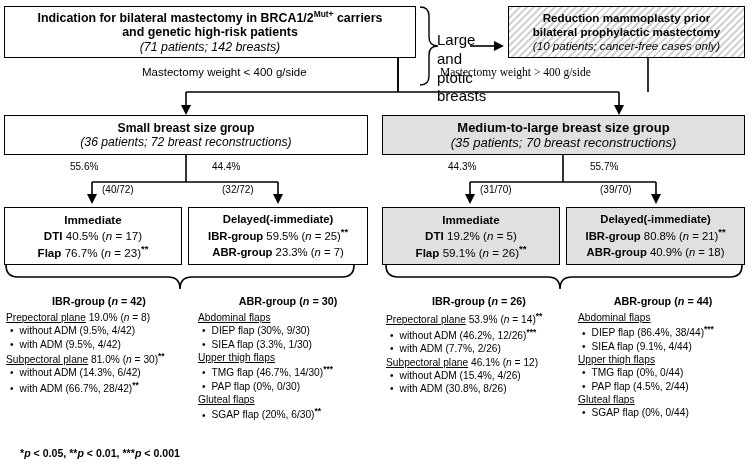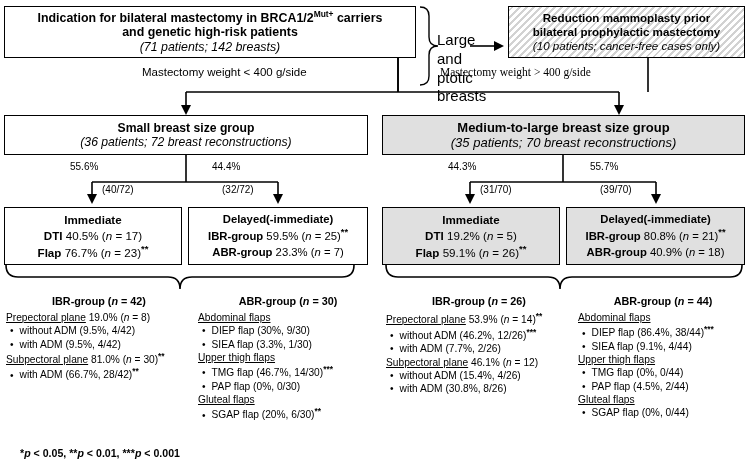--- a/index.html
+++ b/index.html
@@ -218,20 +218,21 @@
     <span>40.9% (</span><span class="i">n</span><span> = 18)</span><span class="star b"></span>
   </div>
 </div>
 
 <div class="detail" style="left:6px; top:294px; width:186px;">
     <span class="head"><span>IBR-group (</span><span class="i">n</span><span> = 42)</span></span>
     <span class="row"><span class="grp">Prepectoral plane</span><span> 19.0% (</span><span class="i">n</span><span> = 8)</span></span>
     <span class="bullet"><span>without ADM (9.5%, 4/42)</span></span>
     <span class="bullet"><span>with ADM (9.5%, 4/42)</span></span>
     <span class="row"><span class="grp">Subpectoral plane</span><span> 81.0% (</span><span class="i">n</span><span> = 30)</span><span class="star b">**</span></span>
+    <span class="bullet"><span>without ADM (14.3%, 6/42)</span></span>
     <span class="bullet"><span>with ADM (66.7%, 28/42)</span><span class="star b">**</span></span>
   </div>
 <div class="detail" style="left:198px; top:294px; width:180px;">
     <span class="head"><span>ABR-group (</span><span class="i">n</span><span> = 30)</span></span>
     <span class="row"><span class="grp">Abdominal flaps</span></span>
     <span class="bullet"><span>DIEP flap (30%, 9/30)</span></span>
     <span class="bullet"><span>SIEA flap (3.3%, 1/30)</span></span>
     <span class="row"><span class="grp">Upper thigh flaps</span></span>
     <span class="bullet"><span>TMG flap (46.7%, 14/30)</span><span class="star b">***</span></span>
     <span class="bullet"><span>PAP flap (0%, 0/30)</span></span>

